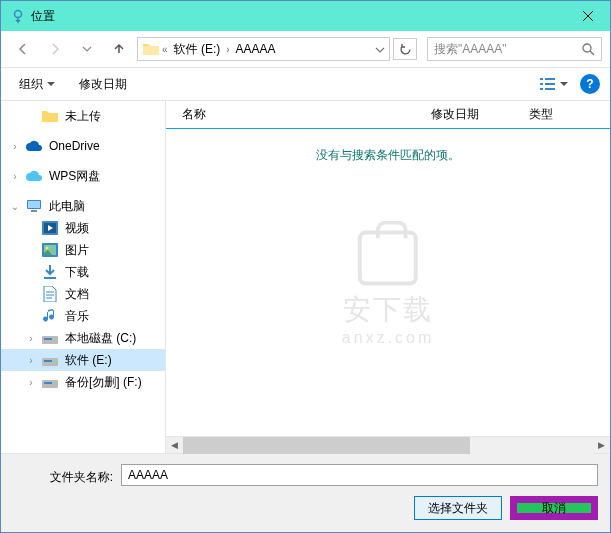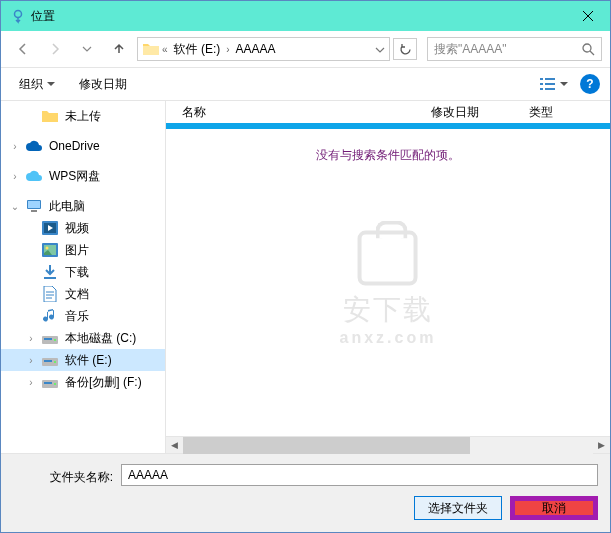--- a/index.html
+++ b/index.html
@@ -21,39 +21,39 @@
 .toolbar .spacer { flex: 1; }
 .viewbtn { display: flex; align-items: center; gap: 2px; padding: 2px 4px; }
 .helpbtn { width: 20px; height: 20px; border-radius: 50%; background: #0078d7; color: #fff; display: flex; align-items: center; justify-content: center; font-weight: bold; }
 .main { flex: 1; display: flex; min-height: 0; }
 .tree { width: 165px; border-right: 1px solid #e5e5e5; overflow-y: auto; padding: 4px 0; }
 .tree-item { height: 22px; display: flex; align-items: center; padding-left: 24px; gap: 6px; cursor: default; white-space: nowrap; }
 .tree-item.sub { padding-left: 40px; }
 .tree-item.sel { background: #cce8ff; }
 .tree-item .exp { position: absolute; margin-left: -16px; color: #888; font-size: 10px; width: 12px; text-align: center; }
 .content { flex: 1; display: flex; flex-direction: column; position: relative; }
-.colhead { height: 28px; border-bottom: 6px solid #0ea5e9; display: flex; align-items: center; }
+.colhead { height: 28px; border-bottom: 1px solid #0ea5e9; display: flex; align-items: center; }
 .col1 { width: 265px; padding-left: 16px; }
 .col2 { width: 98px; font-family: Liberation Serif, serif; }
 .col3 { flex: 1; font-family: Liberation Serif, serif; }
-.empty { text-align: center; padding-top: 18px; color: #701a75; }
+.empty { text-align: center; padding-top: 18px; color: #0f766e; }
 .scrollx { height: 17px; background: #f0f0f0; border-top: 1px solid #e5e5e5; display: flex; align-items: center; }
 .scrollx .sbbtn { width: 17px; height: 17px; display: flex; align-items: center; justify-content: center; color: #666; font-size: 9px; }
 .scrollx .track { flex: 1; height: 17px; background: #f0f0f0; position: relative; }
 .scrollx .thumb { position: absolute; left: 0; width: 70%; height: 100%; background: #cdcdcd; }
 .footer { border-top: 1px solid #e5e5e5; background: #f0f0f0; padding: 10px 12px 12px; }
 .frow { display: flex; align-items: flex-end; gap: 8px; margin-bottom: 10px; }
 .flabel { width: 100px; text-align: right; }
 .finput { flex: 1; height: 22px; border: 1px solid #a0a0a0; padding: 0 6px; background: #fff; }
 .btnrow { display: flex; justify-content: flex-end; gap: 8px; }
-.btn { width: 88px; height: 24px; border: 5px solid #a21caf; background: #ef4444; display: flex; align-items: center; justify-content: center; }
+.btn { width: 88px; height: 24px; border: 7px solid #a21caf; background: #22c55e; display: flex; align-items: center; justify-content: center; }
 .btn.primary { border: 1px solid #0078d7; background: #e5f1fb; text-align: right; }
 .ico { width: 18px; height: 18px; display: inline-flex; align-items: center; justify-content: center; }
 .watermark { position: absolute; top: 50%; left: 50%; transform: translate(-50%,-40%); color: #e5e5e5; font-size: 28px; text-align: center; pointer-events: none; letter-spacing: 2px; }
-.watermark .sub { font-size: 16px; letter-spacing: 3px; font-weight: bold; }
+.watermark .sub { font-size: 16px; letter-spacing: 3px; }
 .watermark .bag { width: 60px; height: 55px; border: 4px solid #e5e5e5; border-radius: 8px; margin: 0 auto 5px; position: relative; }
 .watermark .bag::before { content:""; position:absolute; top:-14px; left:14px; width:24px; height:14px; border:4px solid #e5e5e5; border-bottom:none; border-radius:10px 10px 0 0; }
 </style>
 </head>
 <body>
 
 <div class="titlebar">
   <span class="ico">
     <svg width="16" height="16" viewBox="0 0 16 16">
         <circle cx="8" cy="6" r="3.5" fill="none" stroke="#3a86c8" stroke-width="1.5"></circle>

